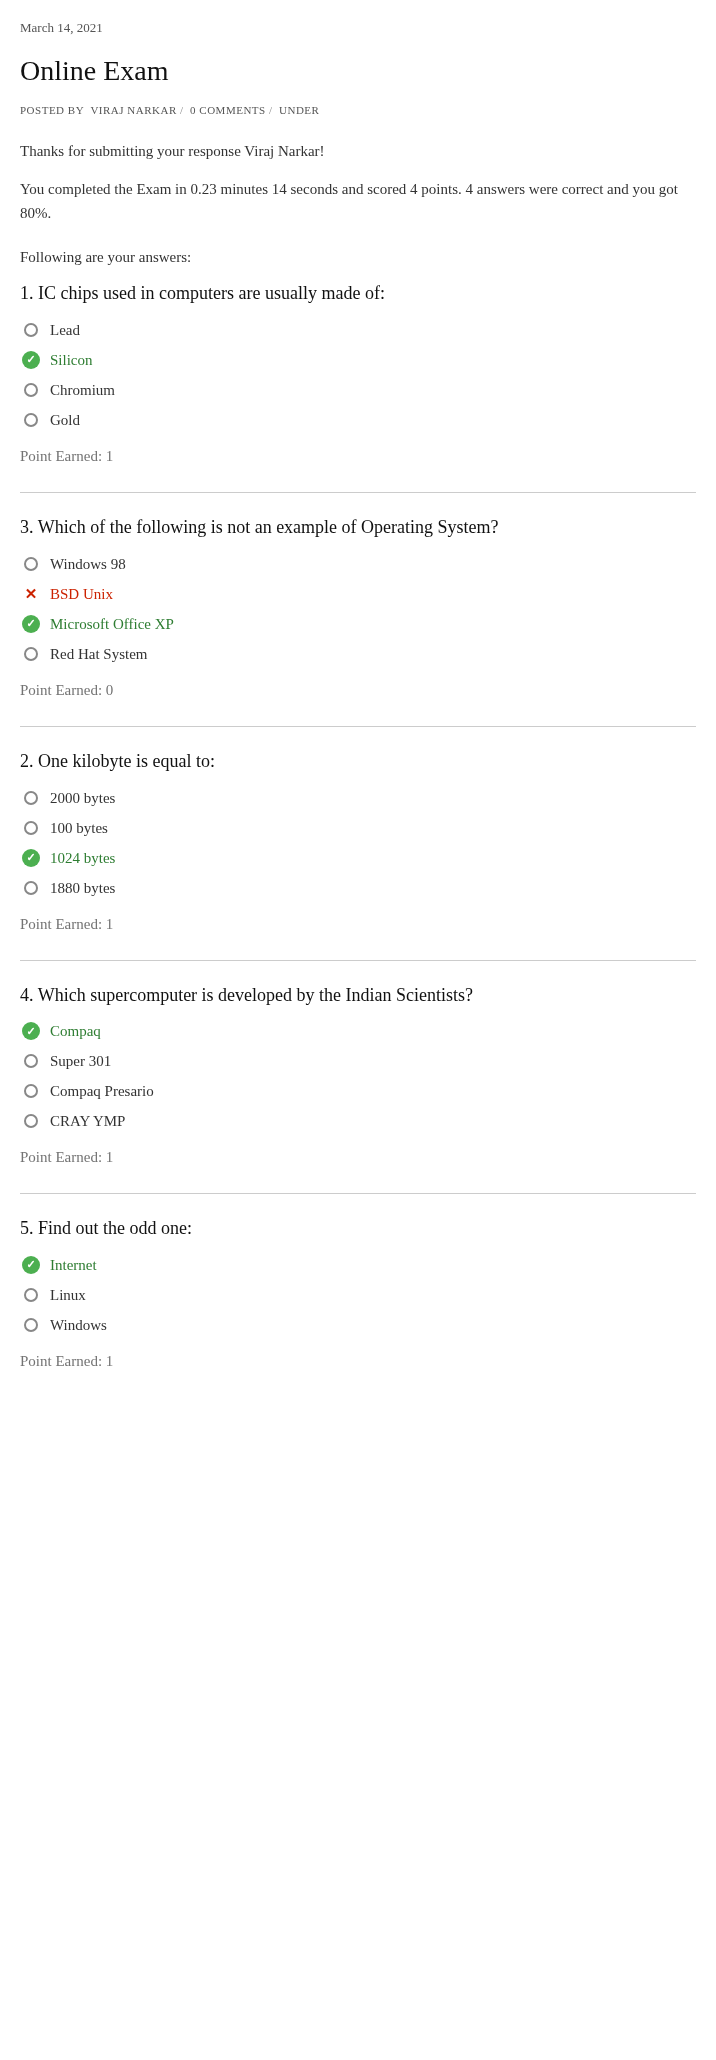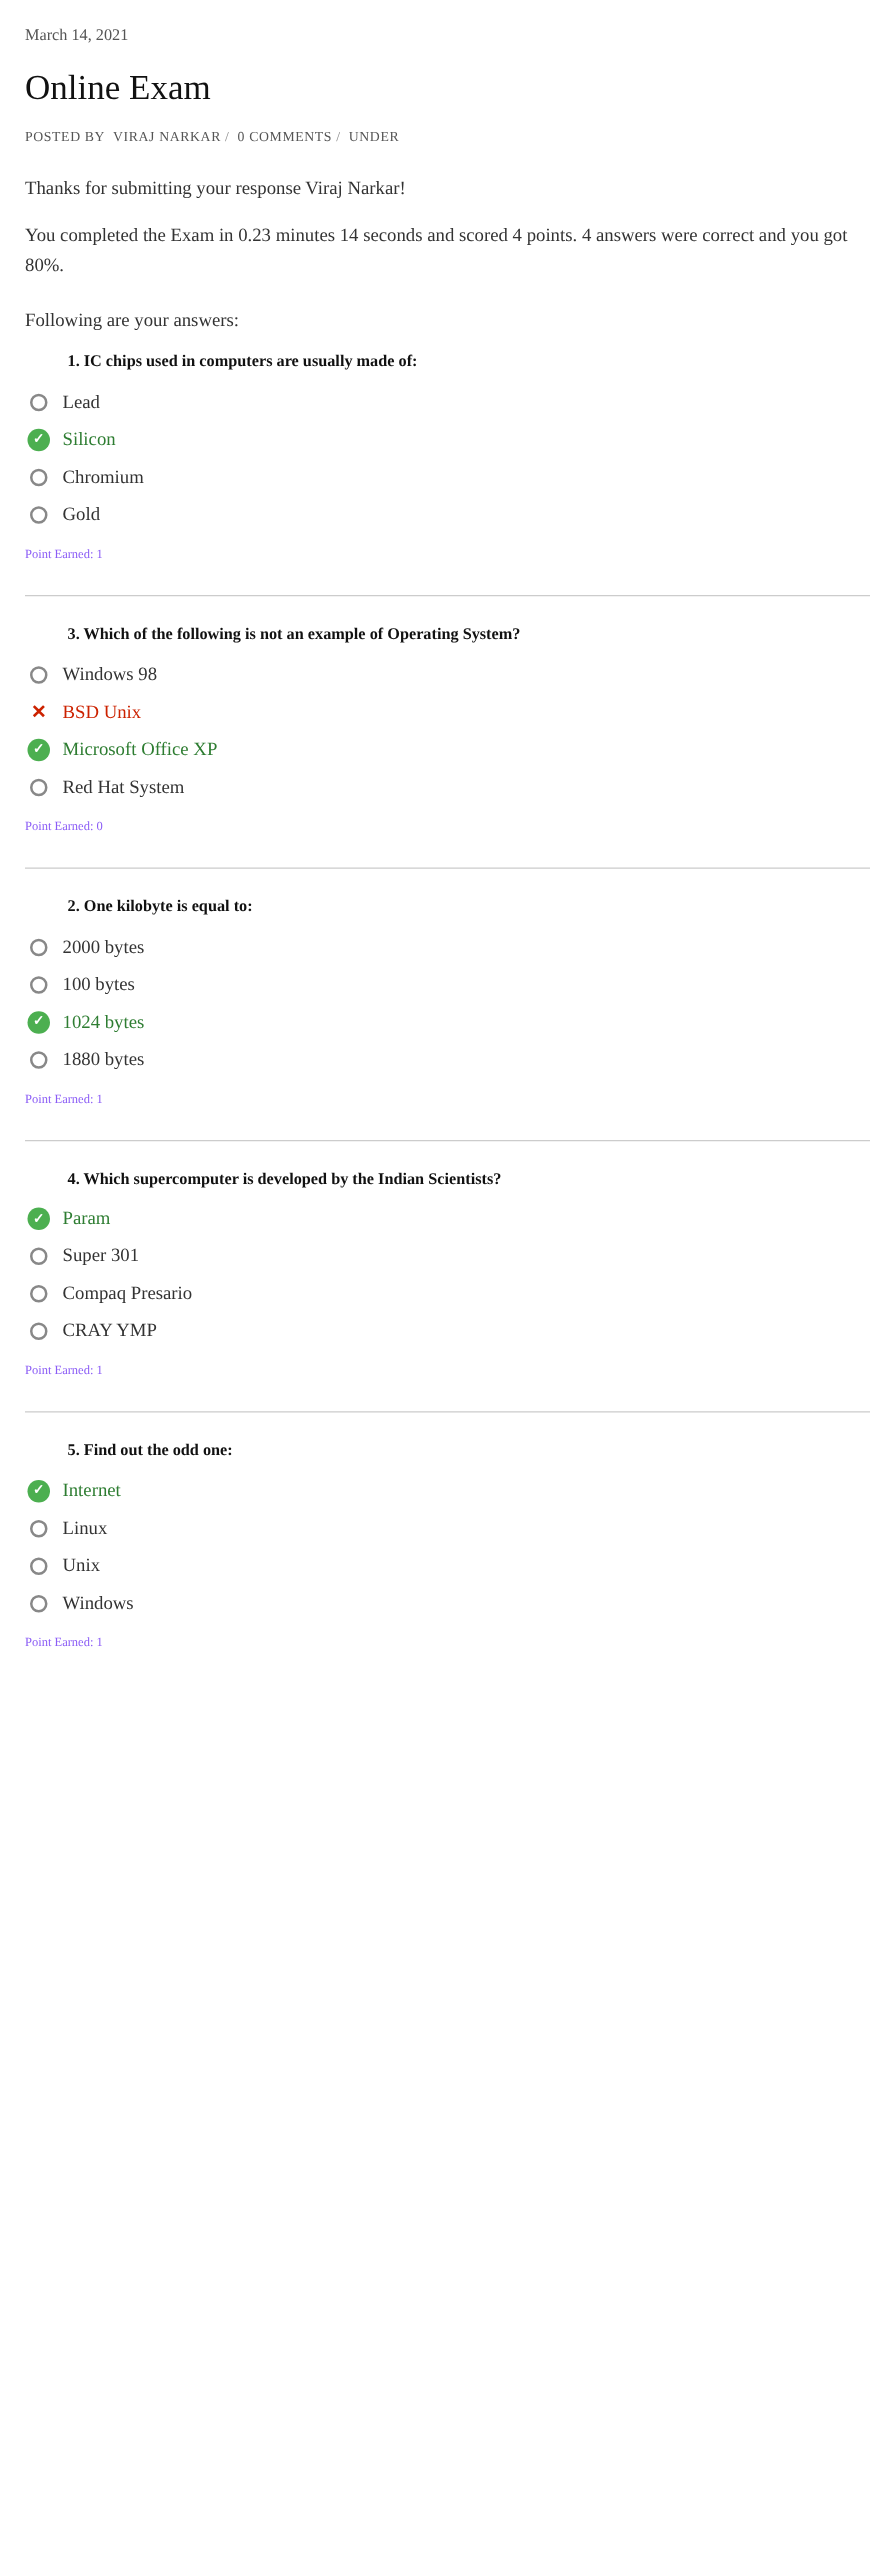--- a/index.html
+++ b/index.html
@@ -44,25 +44,24 @@
     }
     .answers-header {
       font-size: 15px;
       margin-bottom: 10px;
       color: #333;
     }
     .question-block {
       margin-bottom: 24px;
     }
     .question-label {
-      font-weight: bold;
-      font-size: 13px;
+      font-weight: normal;
+      font-size: 18px;
       color: #111;
       margin-bottom: 10px;
-      margin-left: 34px;
     }
     .option-row {
       display: flex;
       align-items: center;
       margin-bottom: 6px;
       font-size: 15px;
       color: #333;
     }
     .option-icon {
       width: 22px;
@@ -97,22 +96,22 @@
       font-size: 15px;
       font-weight: bold;
     }
     .text-green {
       color: #2e7d32;
     }
     .text-red {
       color: #cc2200;
     }
     .point-earned {
-      font-size: 10px;
-      color: #8b5cf6;
+      font-size: 15px;
+      color: #737373;
       margin-top: 12px;
     }
     .divider {
       border: none;
       border-top: 1px solid #ccc;
       margin: 16px 0 20px 0;
     }
   </style>
 </head>
 <body>
@@ -218,21 +217,21 @@
       </div>
       <div class="point-earned">Point Earned: 1</div>
     </div>
     <hr class="divider">
     <div class="question-block">
       <div class="question-label">4. Which supercomputer is developed by the Indian Scientists?</div>
       <div class="option-row">
         <div class="option-icon">
           <div class="check-green">✓</div>
         </div>
-        <span class="text-green">Param</span>
+        <span class="text-green">Compaq</span>
       </div>
       <div class="option-row">
         <div class="option-icon">
           <span class="radio-empty"></span>
         </div>
         <span>Super 301</span>
       </div>
       <div class="option-row">
         <div class="option-icon">
           <span class="radio-empty"></span>
@@ -259,23 +258,17 @@
       <div class="option-row">
         <div class="option-icon">
           <span class="radio-empty"></span>
         </div>
         <span>Linux</span>
       </div>
       <div class="option-row">
         <div class="option-icon">
           <span class="radio-empty"></span>
         </div>
-        <span>Unix</span>
-      </div>
-      <div class="option-row">
-        <div class="option-icon">
-          <span class="radio-empty"></span>
-        </div>
         <span>Windows</span>
       </div>
       <div class="point-earned">Point Earned: 1</div>
     </div>
   </div>
 
 </body></html>

